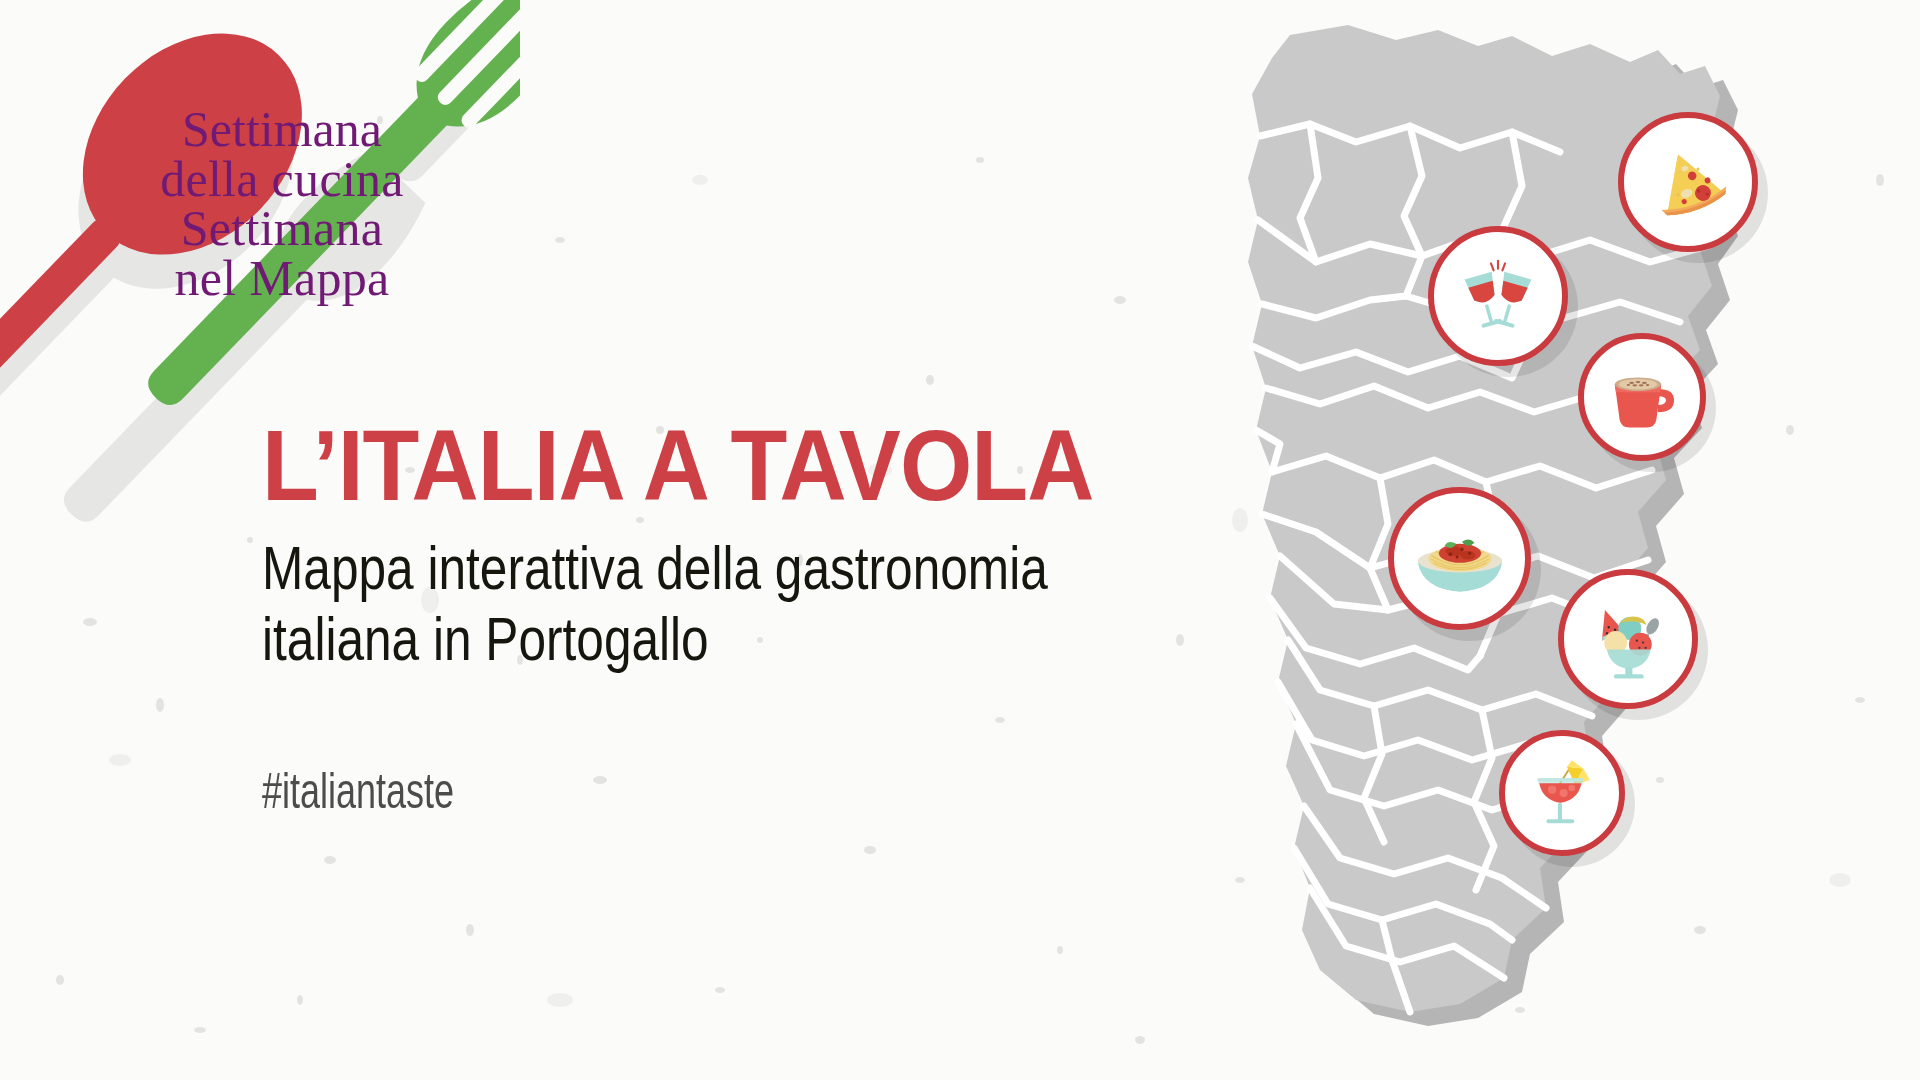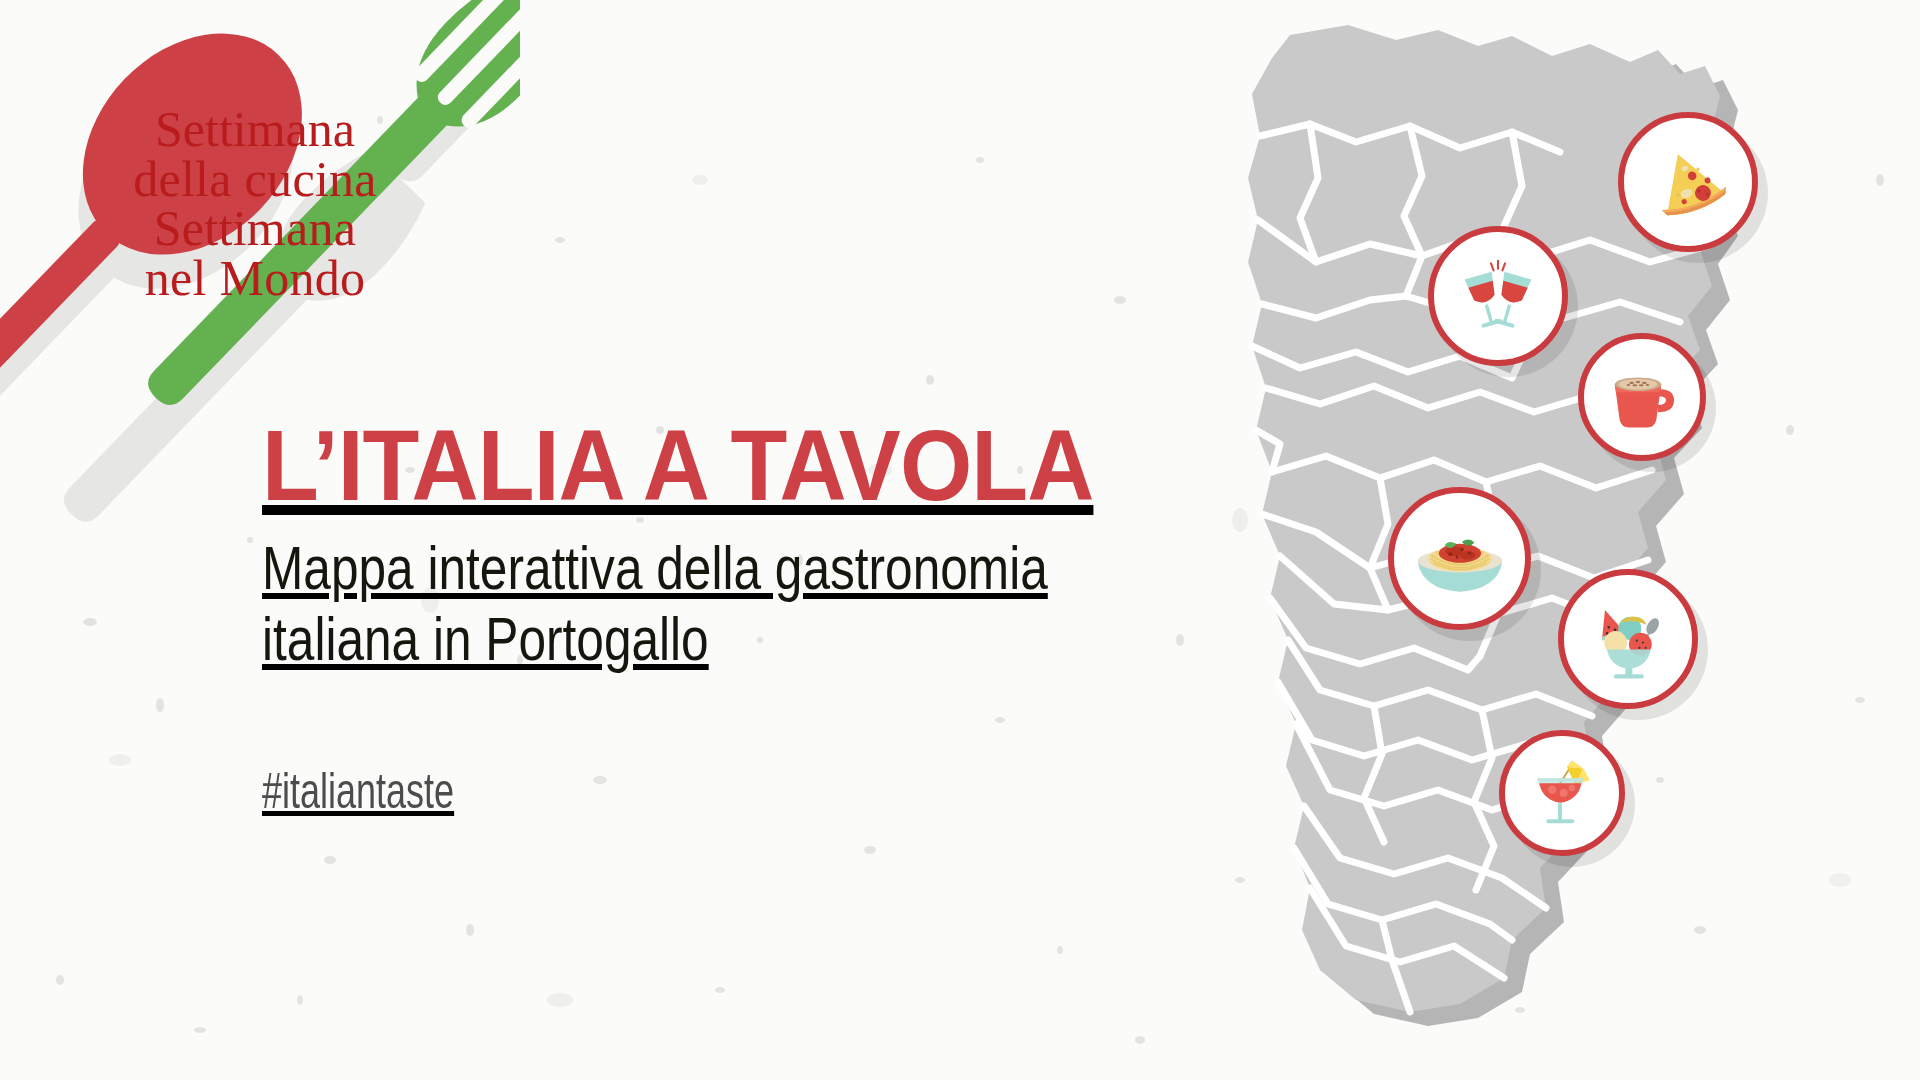--- a/index.html
+++ b/index.html
@@ -16,38 +16,38 @@
   }
 
   
   #cutlery-art {
     position:absolute; left:-40px; top:-40px;
     width:560px; height:640px; z-index:2;
   }
 
   
   #logo-text {
-    position:absolute; left:45px; top:105px; z-index:4;
+    position:absolute; left:72px; top:105px; z-index:4;
     width:420px;
     font-family:"Liberation Serif", serif;
     font-size:49px;
     line-height:0.99;
-    color:#b91c1c;
+    color:#701a75;
     text-align:center;
     letter-spacing:0.3px;
   }
   #logo-text .ln { display:block; white-space:nowrap; }
   #logo-text .ln.l1 { font-size:50px; letter-spacing:0px; }
   #logo-text .ln.l2 { font-size:50px; }
   #logo-text .ln.l3 { font-size:50px; }
   #logo-text .ln.l4 { font-size:50px; }
 
   
   #headline-block {
-    position:absolute; left:262px; top:415px; z-index:5; width:860px;text-decoration:underline;
+    position:absolute; left:262px; top:415px; z-index:5; width:860px;
   }
   #main-title {
     font-family:"Liberation Sans Narrow","Liberation Sans", sans-serif;
     font-weight:bold;
     font-size:100px;
     line-height:1;
     color:#cd4046;
     letter-spacing:-1px;
     transform:scaleX(0.93);
     transform-origin:left center;
@@ -177,21 +177,21 @@
   <g transform="rotate(44 300 330)">
     <ellipse cx="150" cy="272" rx="94" ry="124" fill="#cd4046"></ellipse>
     <rect x="133" y="382" width="34" height="400" rx="17" fill="#cd4046"></rect>
   </g>
 </svg>
 
 <div id="logo-text">
   <span class="ln l1">Settimana</span>
   <span class="ln l2">della cucina</span>
   <span class="ln l3">Settimana</span>
-  <span class="ln l4">nel Mondo</span>
+  <span class="ln l4">nel Mappa</span>
 </div>
 
 <div id="headline-block">
   <div id="main-title">L’ITALIA A TAVOLA</div>
   <div id="subtitle">
     <span class="sl">Mappa interattiva della gastronomia</span>
     <span class="sl">italiana in Portogallo</span>
   </div>
   <div id="hashtag">#italiantaste</div>
 </div>

